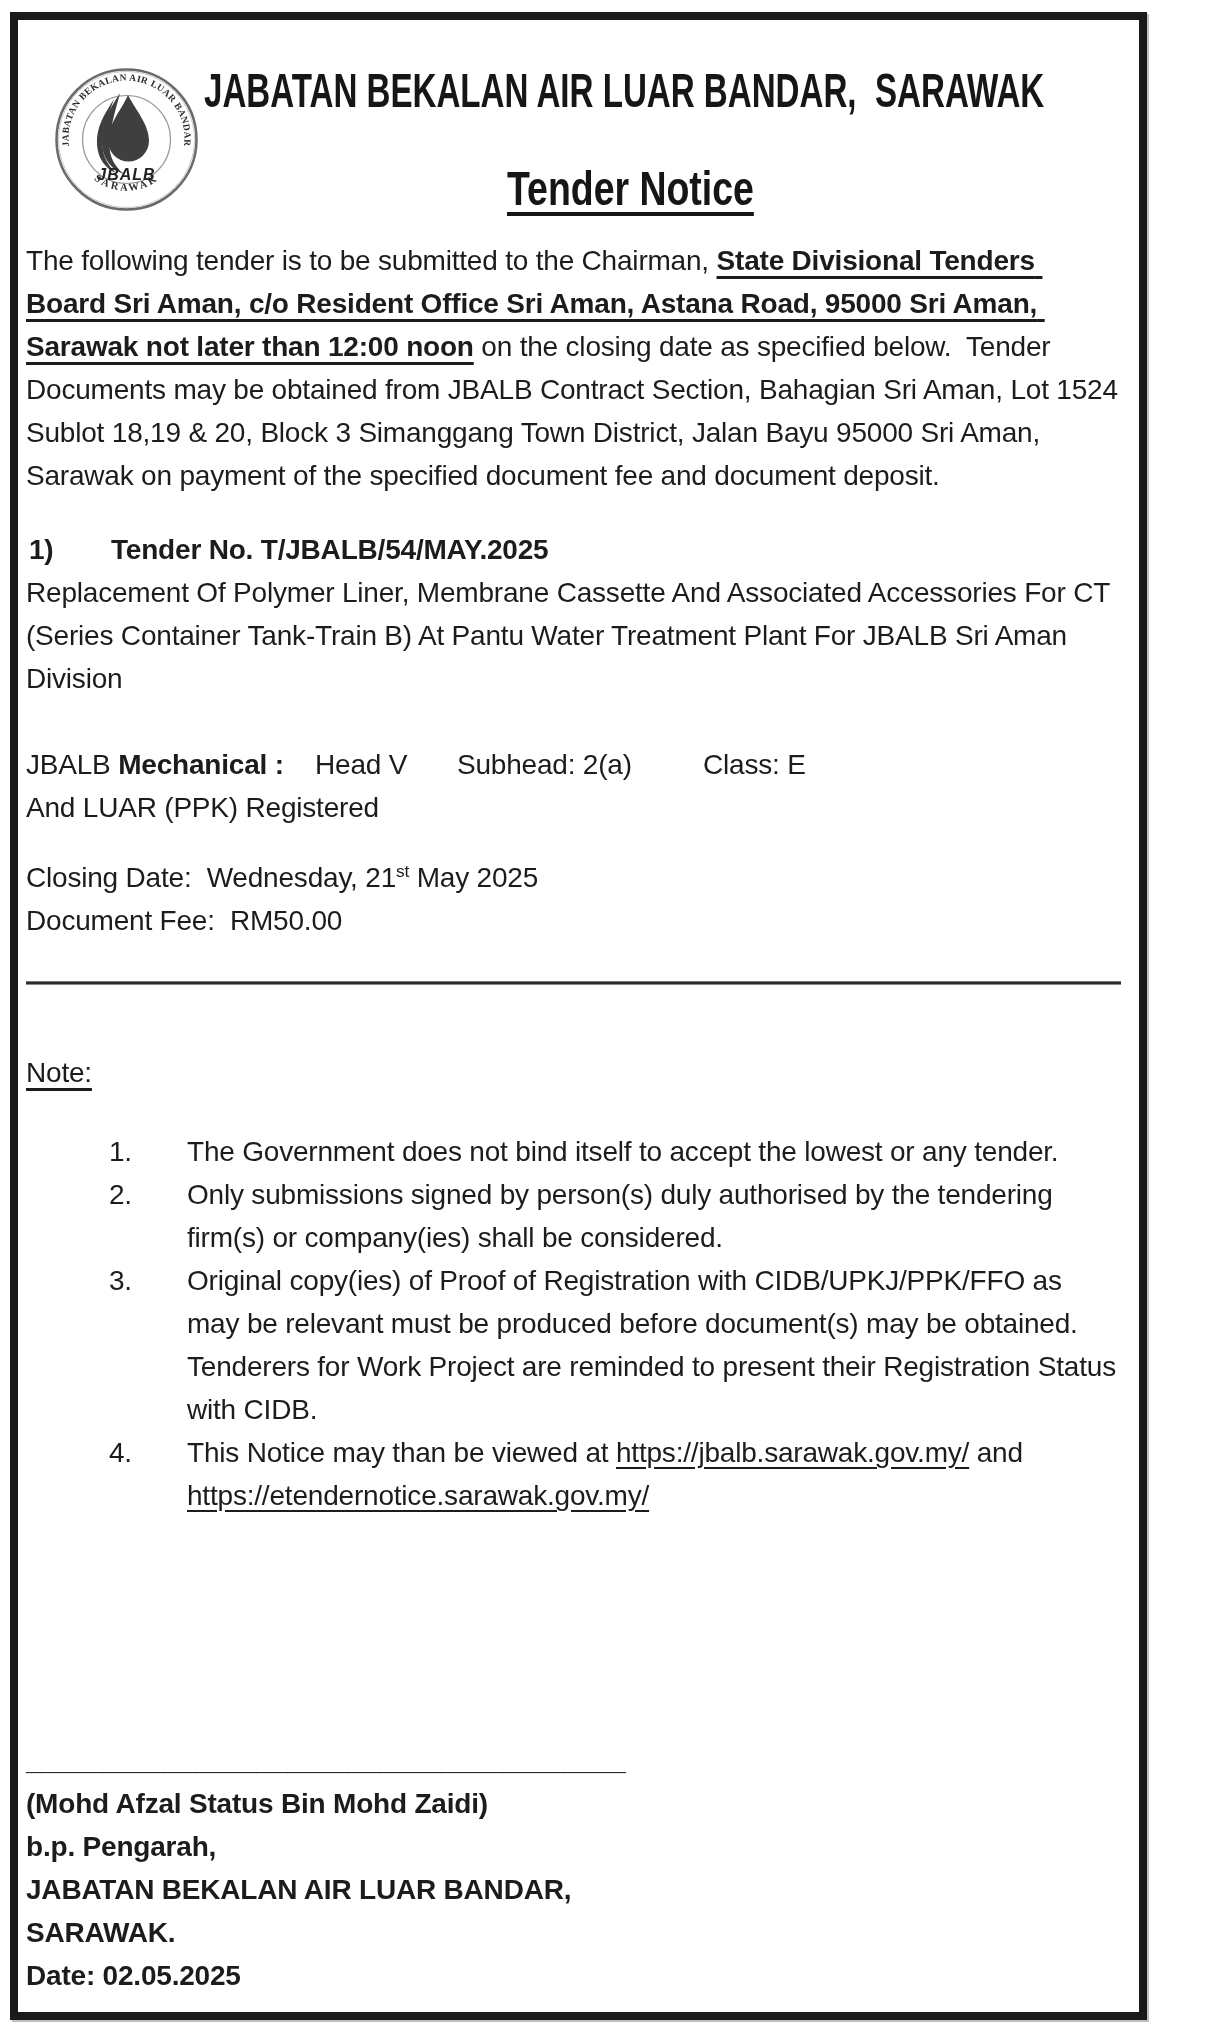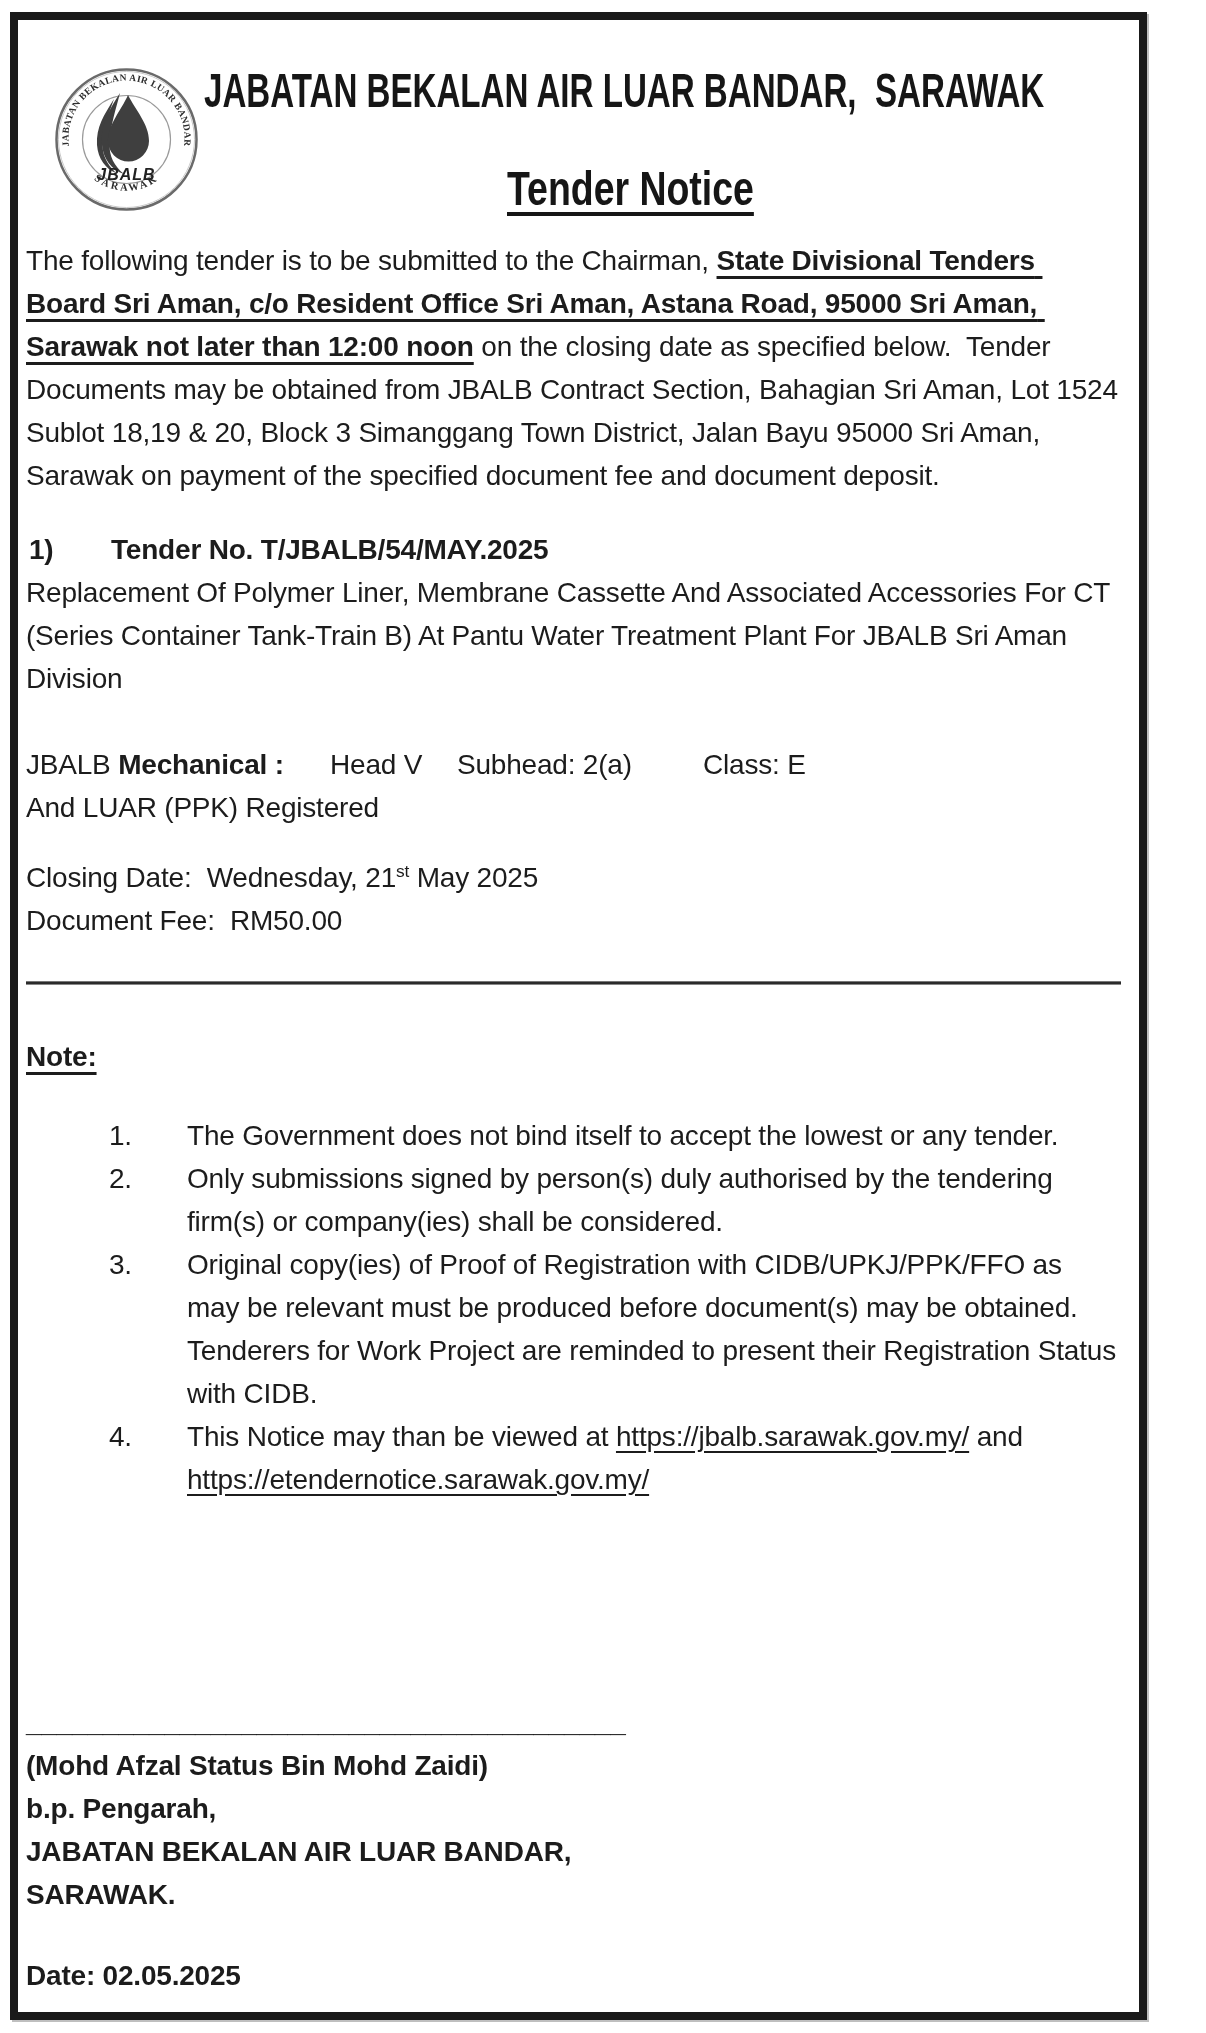--- a/index.html
+++ b/index.html
@@ -37,36 +37,36 @@
     transform:scaleX(0.78);transform-origin:left top;
     text-decoration:underline;text-decoration-thickness:4px;text-underline-offset:7px;
     letter-spacing:0;color:#161616;
   }
   .intro{margin-top:14px;flex:none;}
   .emph{font-weight:700;text-decoration:underline;text-decoration-thickness:3px;text-underline-offset:6px;}
   .tender-heading{margin-top:31px;font-weight:700;display:flex;flex:none;}
   .tender-heading .tnum{flex:none;width:85px;padding-left:3px;box-sizing:border-box;}
   .description{flex:none;}
   .upkj{margin-top:43px;position:relative;height:43px;flex:none;}
-  .upkj .head{position:absolute;left:304px;top:0;}
+  .upkj .head{position:absolute;left:289px;top:0;}
   .upkj .subhead{position:absolute;left:431px;top:0;}
   .upkj .cls{position:absolute;left:677px;top:0;}
   .cidb-line{flex:none;}
   .closing{margin-top:27px;flex:none;}
   sup{font-size:0.62em;vertical-align:super;line-height:0;}
   .divider{margin-top:39px;height:4px;background:#2a2a2a;border-top:1px solid #777;border-bottom:1px solid #888;box-sizing:border-box;flex:none;}
   .note-heading-row{margin-top:50px;flex:none;}
-  .note-heading{font-weight:700;text-decoration:underline;text-decoration-thickness:3px;text-underline-offset:6px;display:inline-block;}
+  .note-heading{font-weight:400;text-decoration:underline;text-decoration-thickness:3px;text-underline-offset:6px;display:inline-block;margin-top:16px;}
   .note-list{margin:36px 0 0 0;padding:0;list-style:none;flex:none;}
   .note-list li{position:relative;padding-left:161px;}
   .note-list .nnum{position:absolute;left:83px;top:0;}
   .link{text-decoration:underline;color:inherit;text-underline-offset:5px;cursor:pointer;}
   .spacer{flex:1;}
   .signature{font-weight:700;flex:none;}
-  .sig-date{margin-top:38px;font-weight:700;flex:none;}
+  .sig-date{font-weight:700;flex:none;}
 </style>
 </head>
 <body>
 
 <div class="page">
 
   <div class="header">
     <svg class="logo" width="145" height="145" viewBox="0 0 145 145" aria-hidden="true">
       <defs>
         <path id="arcTop" d="M 17.5,90 A 58,58 0 1 1 127.5,90"></path>

